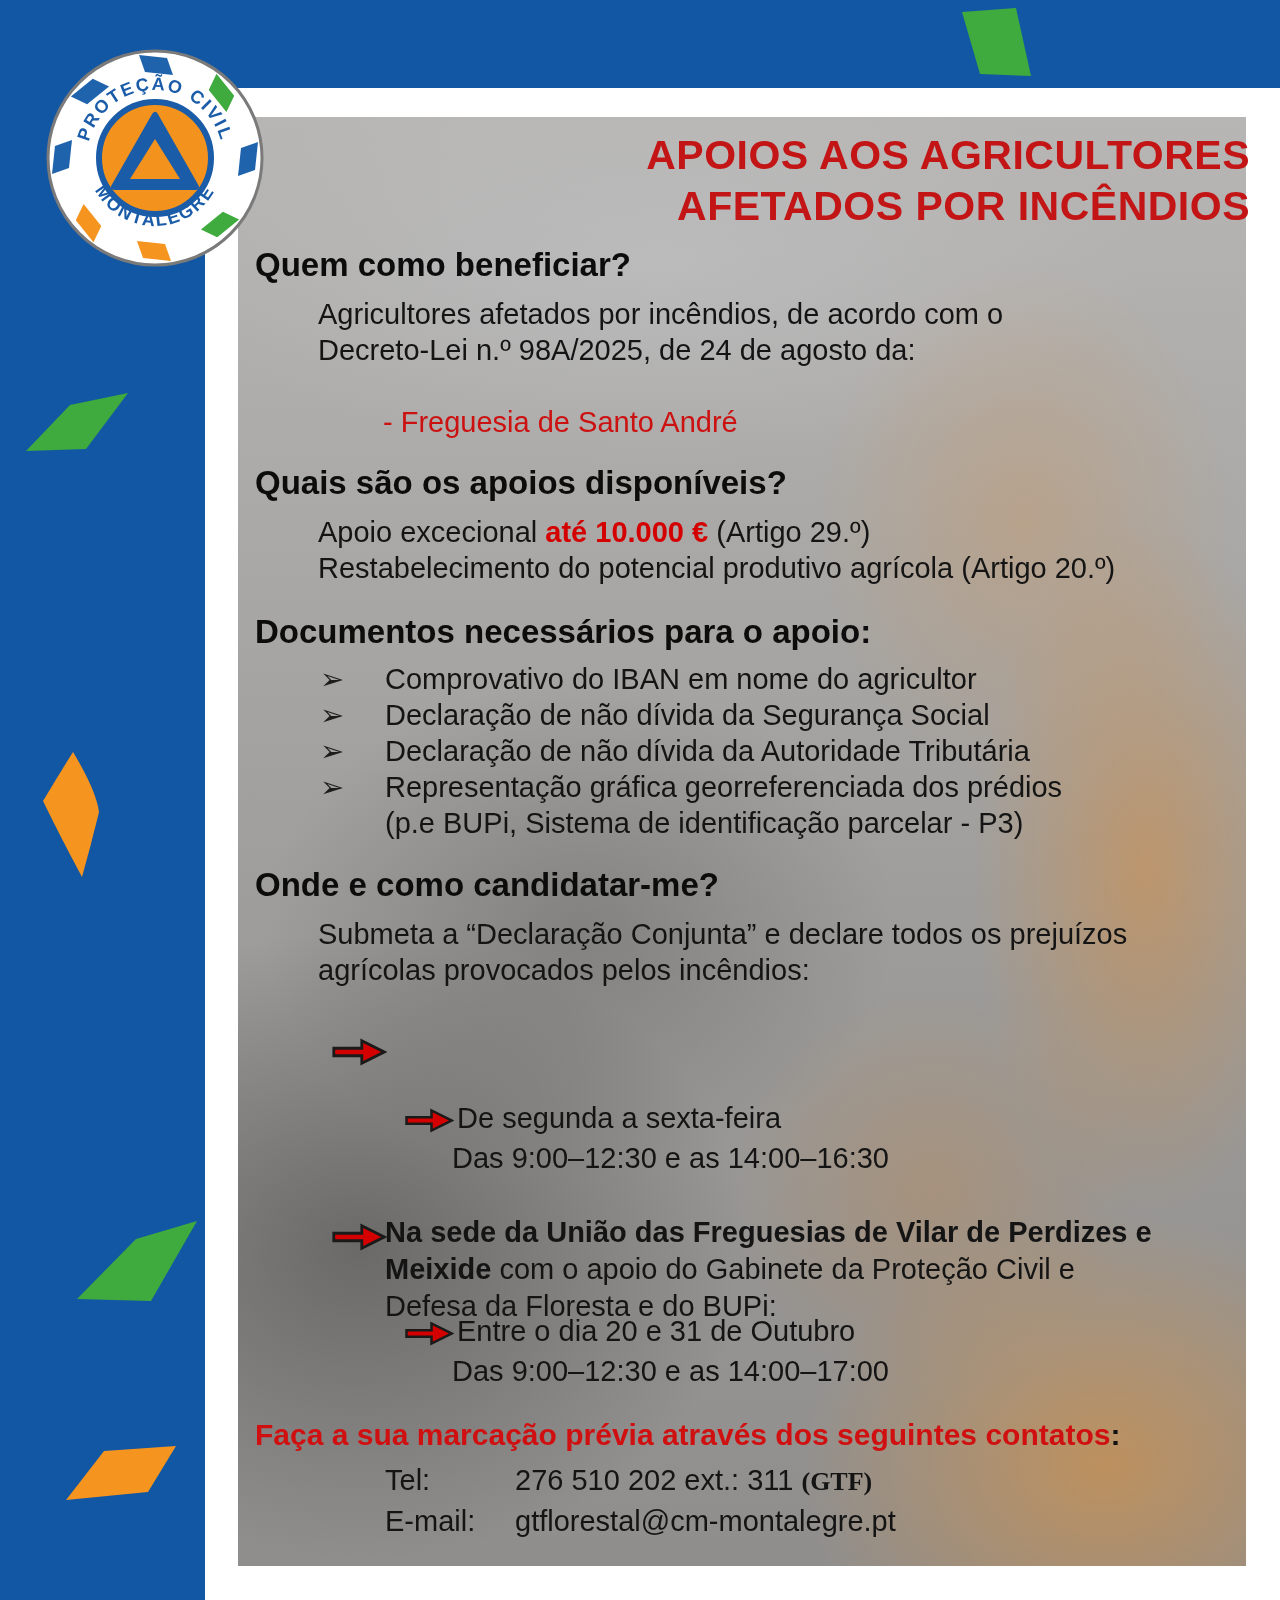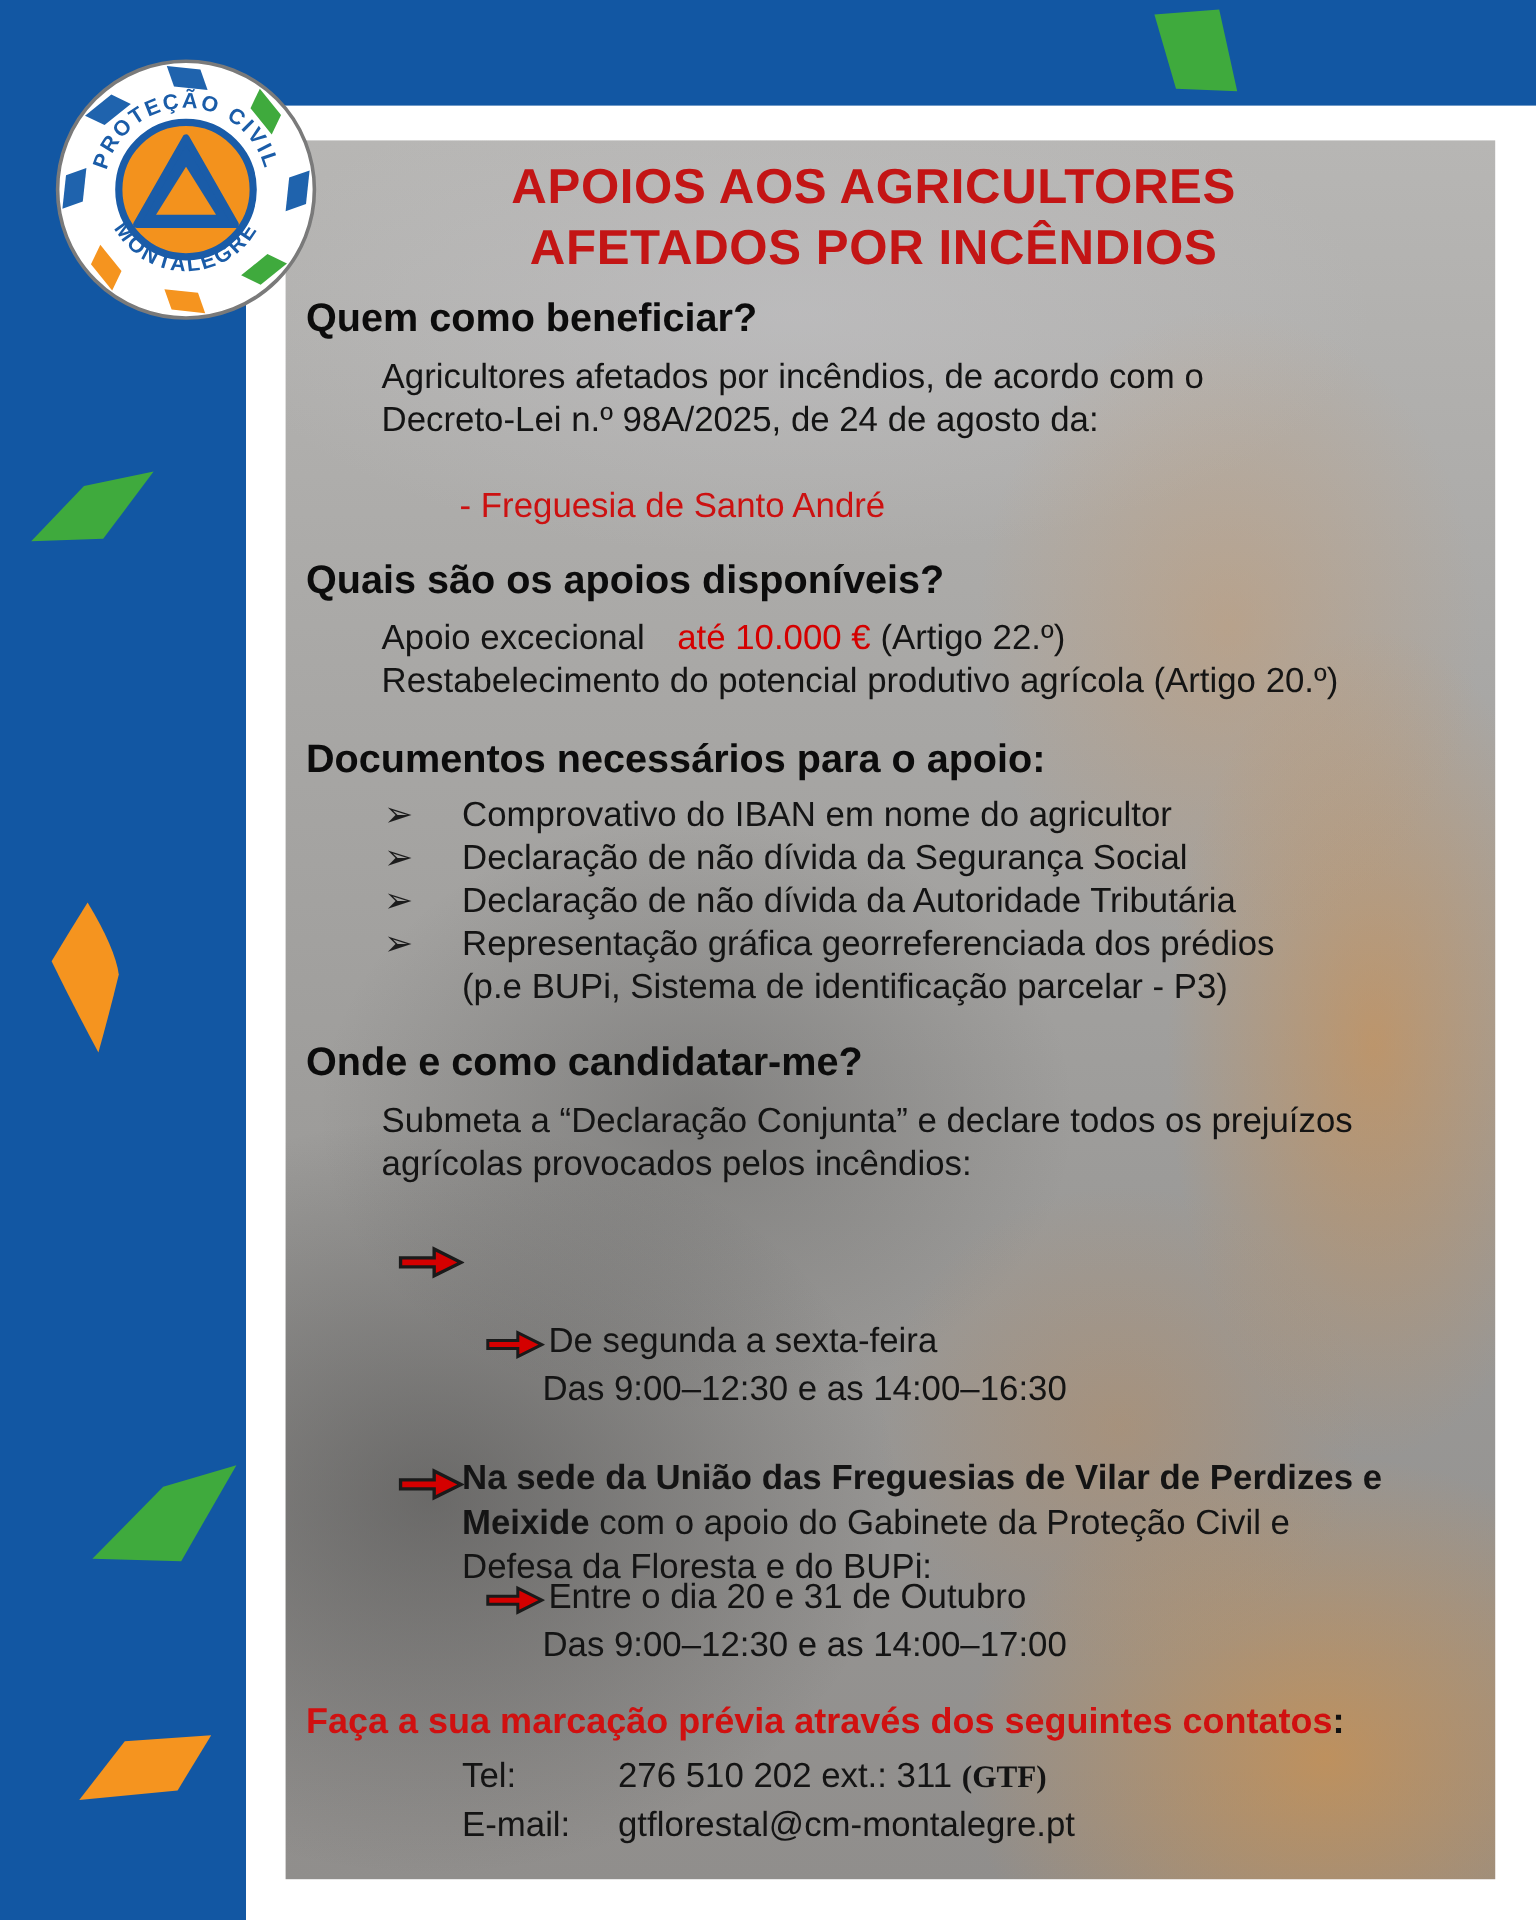--- a/index.html
+++ b/index.html
@@ -22,27 +22,27 @@
     background:
       radial-gradient(ellipse 300px 380px at 78% 28%, rgba(205,150,95,.38), transparent 70%),
       radial-gradient(ellipse 240px 480px at 90% 52%, rgba(216,140,60,.5), transparent 72%),
       radial-gradient(ellipse 430px 360px at 86% 93%, rgba(225,145,55,.55), transparent 70%),
       radial-gradient(ellipse 280px 280px at 69% 74%, rgba(200,135,70,.3), transparent 72%),
       radial-gradient(ellipse 520px 420px at 12% 78%, rgba(45,45,45,.42), transparent 75%),
       radial-gradient(ellipse 420px 330px at 34% 56%, rgba(72,72,72,.32), transparent 75%),
       radial-gradient(ellipse 620px 260px at 42% 10%, rgba(196,196,200,.5), transparent 78%),
       linear-gradient(180deg,#b7b6b4 0%,#a9a8a6 30%,#9b9a98 62%,#908e8c 100%);
   }
-  .title{left:224px;top:130px;width:1008px;text-align:center;color:var(--red);
+  .title{left:242px;top:130px;width:1008px;text-align:right;color:var(--red);
          font-weight:bold;font-size:41px;line-height:51px;letter-spacing:.5px;}
   .h{font-weight:bold;font-size:33px;color:#0c0c0c;left:255px;white-space:nowrap;}
   .b{font-size:29px;color:var(--ink);line-height:36px;white-space:nowrap;}
   .rd{color:var(--red2);}
   .bd{font-weight:bold;}
-  .hot{color:var(--hot);font-weight:normal;margin-left:19px;}
+  .hot{color:var(--hot);font-weight:bold;}
   .lirow{left:320px;}
   .mark{display:inline-block;width:65px;color:#1c1c1c;}
   .arr{position:absolute;}
   .contact-h{left:255px;top:1418px;font-size:30px;font-weight:bold;color:#d01010;white-space:nowrap;}
   .serif{font-family:"Liberation Serif",serif;font-weight:bold;font-size:26px;}
   .lbl{left:385px;text-align:right;}
   .val{left:515px;}
 </style>
 </head>
 <body>
@@ -69,21 +69,21 @@
 
   <div class="abs h" style="top:246px">Quem como beneficiar?</div>
   <div class="abs b" style="left:318px;top:296px">Agricultores afetados por incêndios, de acordo com o</div>
   <div class="abs b" style="left:318px;top:332px">Decreto-Lei n.º 98A/2025, de 24 de agosto da:</div>
   <div class="abs b rd" style="left:383px;top:404px">- Freguesia de Santo André</div>
 
   <div class="abs h" style="top:464px">Quais são os apoios disponíveis?</div>
   <div class="abs b" style="left:318px;top:514px">
     <span>Apoio excecional</span>
     <span class="hot">até 10.000 €</span>
-    <span>(Artigo 22.º)</span>
+    <span>(Artigo 29.º)</span>
   </div>
   <div class="abs b" style="left:318px;top:550px">Restabelecimento do potencial produtivo agrícola (Artigo 20.º)</div>
 
   <div class="abs h" style="top:613px">Documentos necessários para o apoio:</div>
   <div class="abs b lirow" style="top:661px">
     <span class="mark">➢</span><span>Comprovativo do IBAN em nome do agricultor</span>
   </div>
   <div class="abs b lirow" style="top:697px">
     <span class="mark">➢</span><span>Declaração de não dívida da Segurança Social</span>
   </div>

